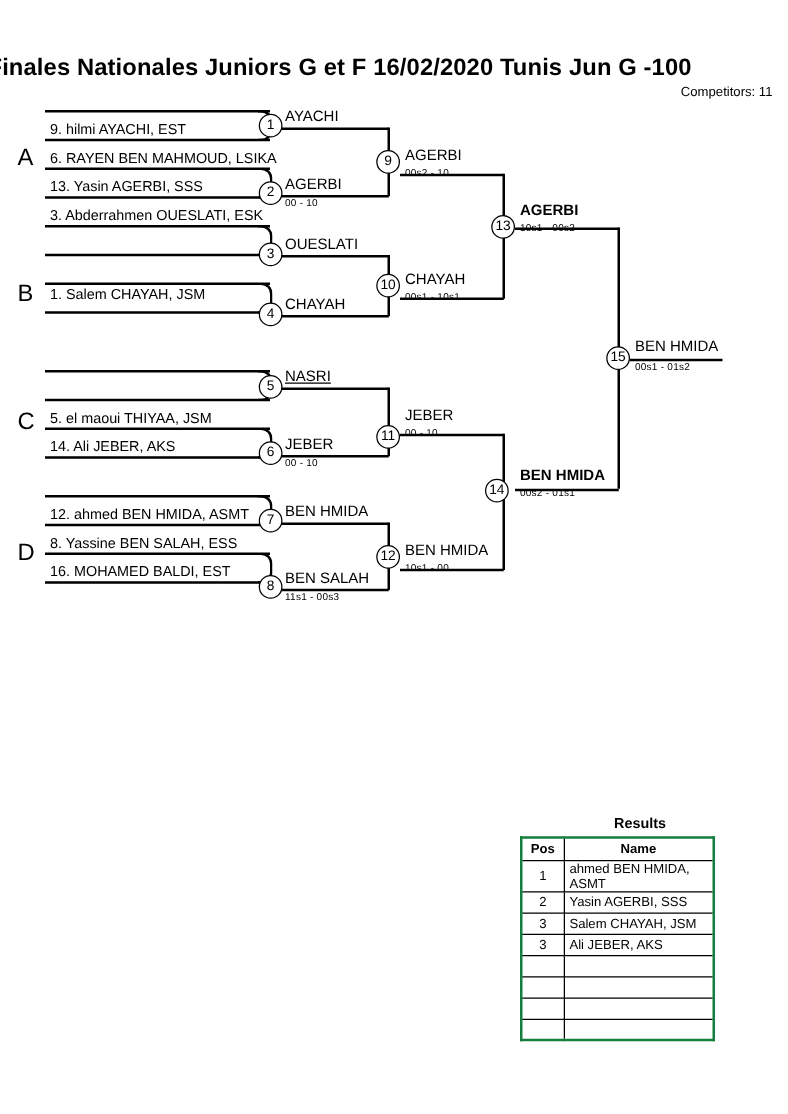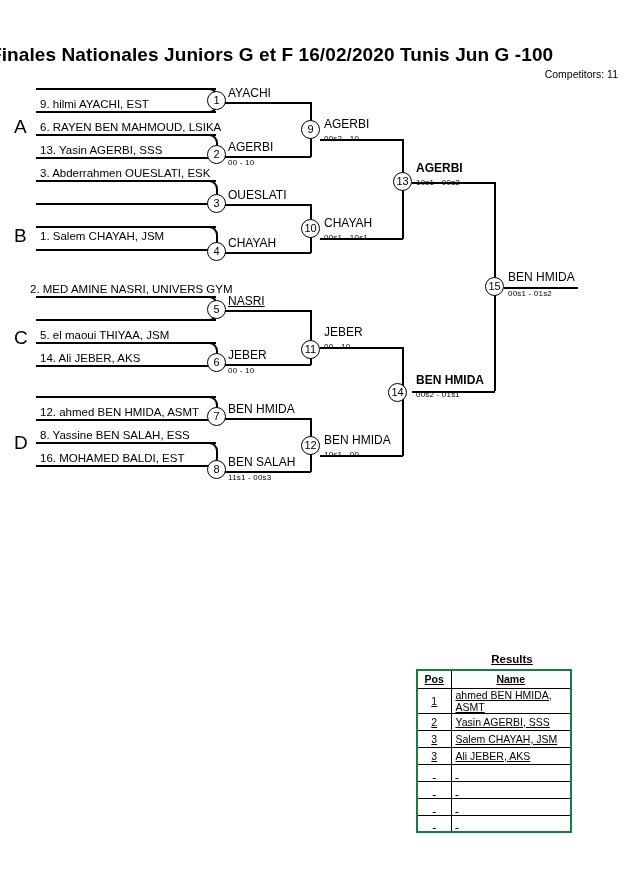--- a/index.html
+++ b/index.html
@@ -95,21 +95,20 @@
     color: #000;
     font-weight: normal;
   }
 
   
   #results-wrap {
     position: absolute;
     left: 416px;
     top: 653px;
     width: 192px;
-    text-decoration: underline;
   }
   #results-title {
     text-align: center;
     font-size: 11.5px;
     font-weight: bold;
     margin-bottom: 4px;
     color: #000;
   }
   table.results {
     border-collapse: collapse;
@@ -154,21 +153,20 @@
   <div class="hline" style="left:36px; top:180px; width:180px;"></div>
   <div class="hline" style="left:36px; top:203px; width:180px;"></div>
   <div class="player" style="left:40px; top:167px;">3. Abderrahmen OUESLATI, ESK</div>
 
   <div class="hline" style="left:36px; top:226px; width:180px;"></div>
   <div class="hline" style="left:36px; top:249px; width:180px;"></div>
   <div class="player" style="left:40px; top:230px;">1. Salem CHAYAH, JSM</div>
 
   <div class="hline" style="left:36px; top:296px; width:180px;"></div>
   <div class="hline" style="left:36px; top:319px; width:180px;"></div>
-  <div class="player" style="left:30px; top:283px;">2. MED AMINE NASRI, UNIVERS GYM</div>
 
   <div class="hline" style="left:36px; top:342px; width:180px;"></div>
   <div class="hline" style="left:36px; top:365px; width:180px;"></div>
   <div class="player" style="left:40px; top:329px;">5. el maoui THIYAA, JSM</div>
   <div class="player" style="left:40px; top:352px;">14. Ali JEBER, AKS</div>
 
   <div class="hline" style="left:36px; top:396px; width:180px;"></div>
   <div class="hline" style="left:36px; top:419px; width:180px;"></div>
   <div class="player" style="left:40px; top:406px;">12. ahmed BEN HMIDA, ASMT</div>
 

